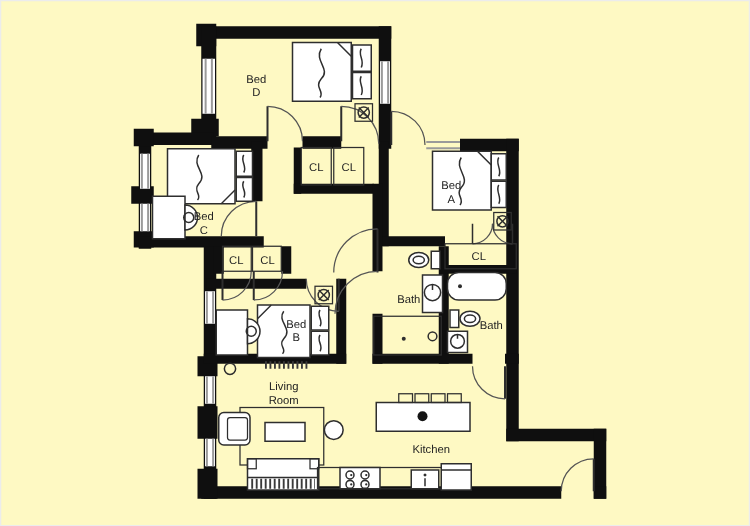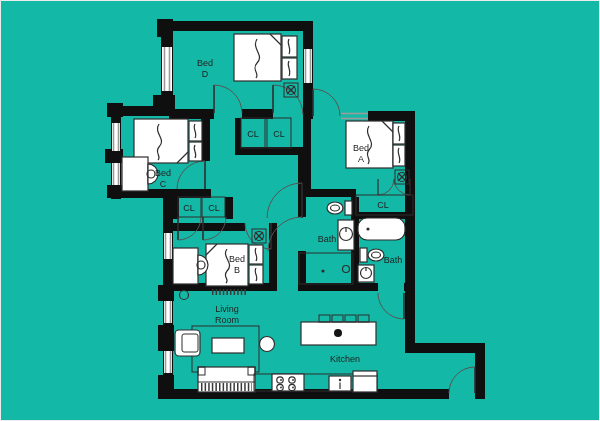--- a/index.html
+++ b/index.html
@@ -1,16 +1,16 @@
 <!DOCTYPE html>
 <html><head>
 <meta charset="utf-8">
 <style>
   html,body{margin:0;padding:0;background:#fff;}
-  .canvas{position:relative;width:600px;height:421px;background:#14b8a6;overflow:hidden;
+  .canvas{position:relative;width:600px;height:421px;background:#fef9c3;overflow:hidden;
           font-family:"Liberation Sans",sans-serif;box-sizing:border-box;border:1px solid #ececec;}
   svg{display:block}
   .wall{fill:#0f0f0f;stroke:none}
   .thin{fill:none;stroke:#2e2e2e;stroke-width:1.2}
   .thinw{fill:#ffffff;stroke:#2e2e2e;stroke-width:1.2}
   .door{fill:none;stroke:#555;stroke-width:1}
   .leaf{stroke:#2e2e2e;stroke-width:1.6}
   .win{stroke:#9a9a9a;stroke-width:1.6}
   .winbg{fill:#ffffff}
   .sq{fill:none;stroke:#2e2e2e;stroke-width:1}

